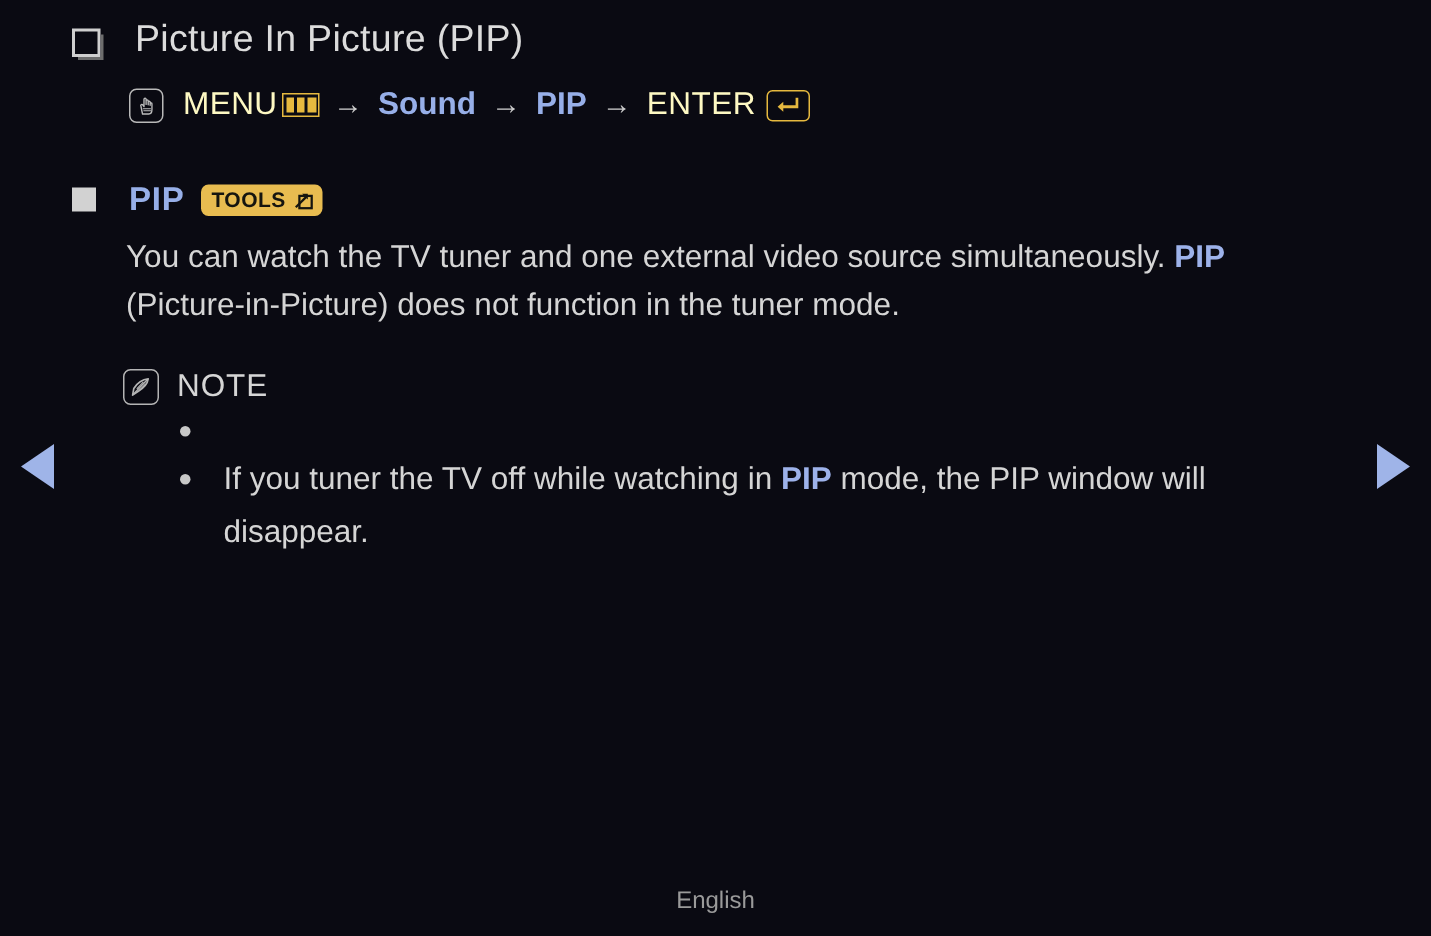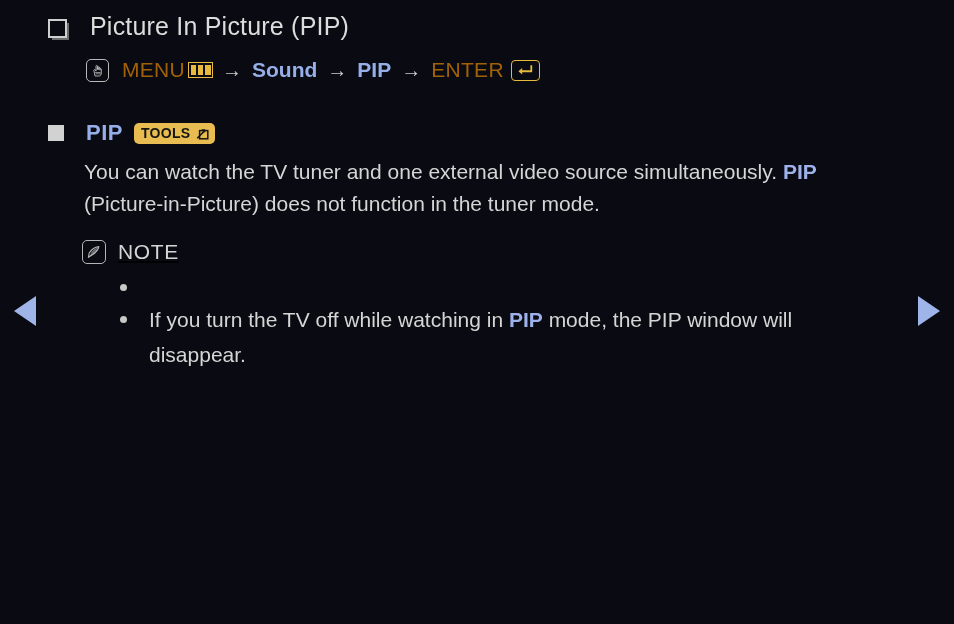--- a/index.html
+++ b/index.html
@@ -73,21 +73,21 @@
     top: 56px;
     display: flex;
     align-items: center;
     font-size: 21px;
     color: #d3d3d3;
     line-height: 28px;
     white-space: nowrap;
   }
   .menu-path .seg { margin: 0 1px; }
   .menu-path .blue { color: #97afe8; font-weight: bold; }
-  .menu-path .word { color: #a16207; letter-spacing: 0.3px; }
+  .menu-path .word { color: #fef9c3; letter-spacing: 0.3px; }
   .menu-path .arrow { color: #cccccc; margin: 0 9px; font-size: 20px; }
 
   
   .icon-hand {
     width: 21px;
     height: 21px;
     border: 1.6px solid #b9b9b9;
     border-radius: 5px;
     display: inline-flex;
     align-items: center;
@@ -181,24 +181,23 @@
     font-size: 21px;
     line-height: 32px;
     color: #d5d5d5;
   }
   .body-text .blue-b { color: #9db2ea; font-weight: bold; }
 
   
   .note-row {
     position: absolute;
     left: 82px;
-    top: 240px;
-    display: flex;
-    align-items: center;
-    text-decoration: underline;
+    top: 246px;
+    display: flex;
+    align-items: center;
   }
   .icon-note {
     width: 22px;
     height: 22px;
     border: 1.6px solid #b5b5b5;
     border-radius: 5px;
     display: inline-flex;
     align-items: center;
     justify-content: center;
     flex: none;
@@ -325,19 +324,20 @@
     <span class="note-label">NOTE</span>
   </div>
 
   <div class="bullets">
     <div class="bullet">
       <div class="bullet-dot"></div>
     </div>
     <div class="bullet">
       <div class="bullet-dot"></div>
       <div class="bullet-text">
-        <span>If you turn the TV off while watching in </span><span class="blue-b">PIP</span><span> mode, the PIP window will disappear.</span>
+        <span>If you tuner the TV off while watching in </span><span class="blue-b">PIP</span><span> mode, the PIP window will disappear.</span>
       </div>
     </div>
   </div>
 
+  <div class="footer">English</div>
 
 </div>
 
 </body></html>

